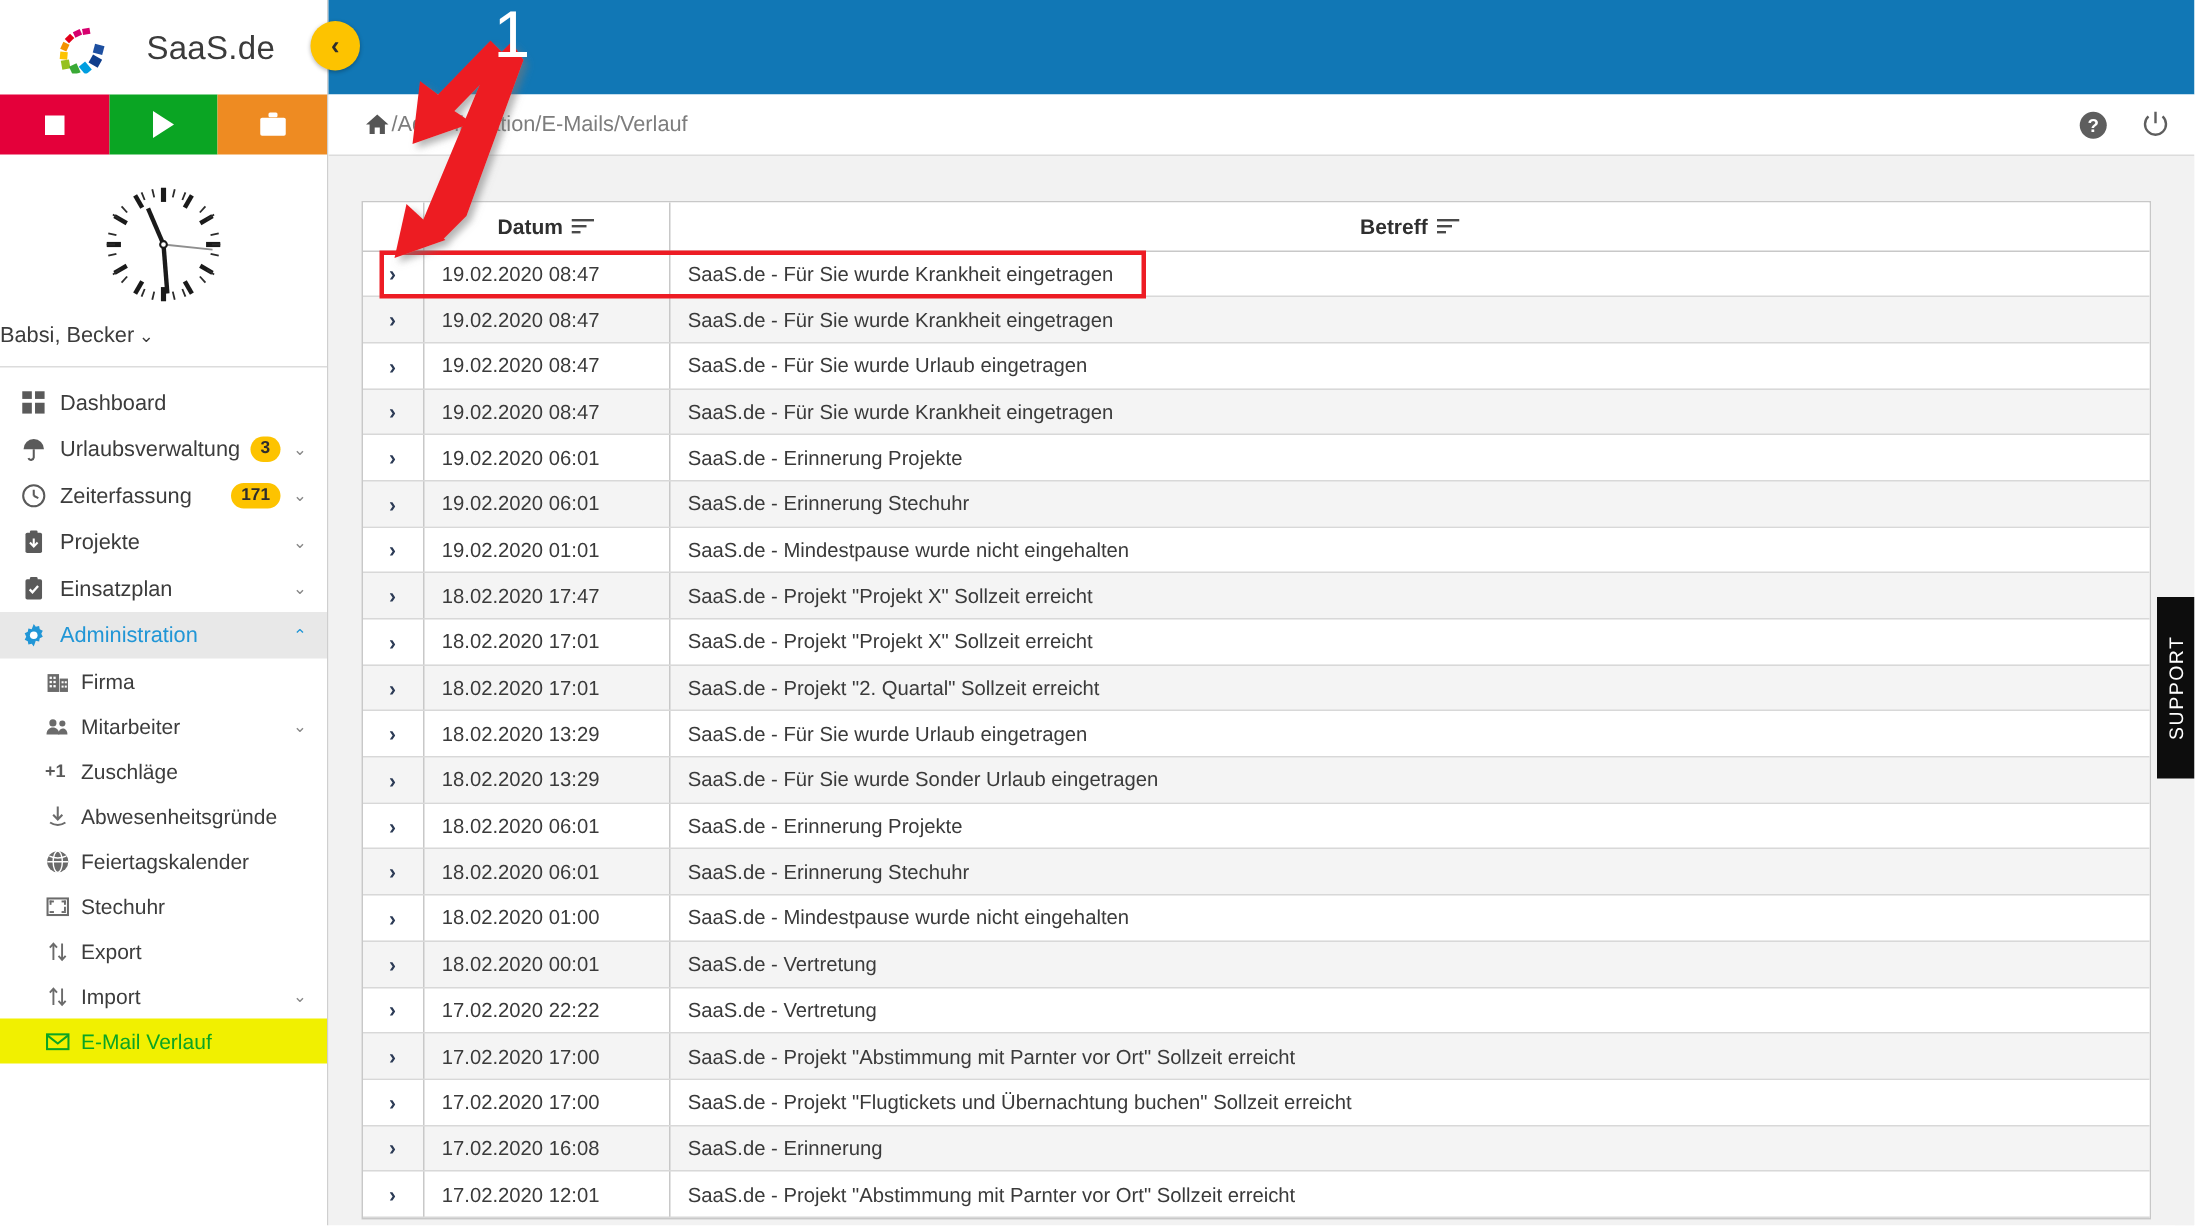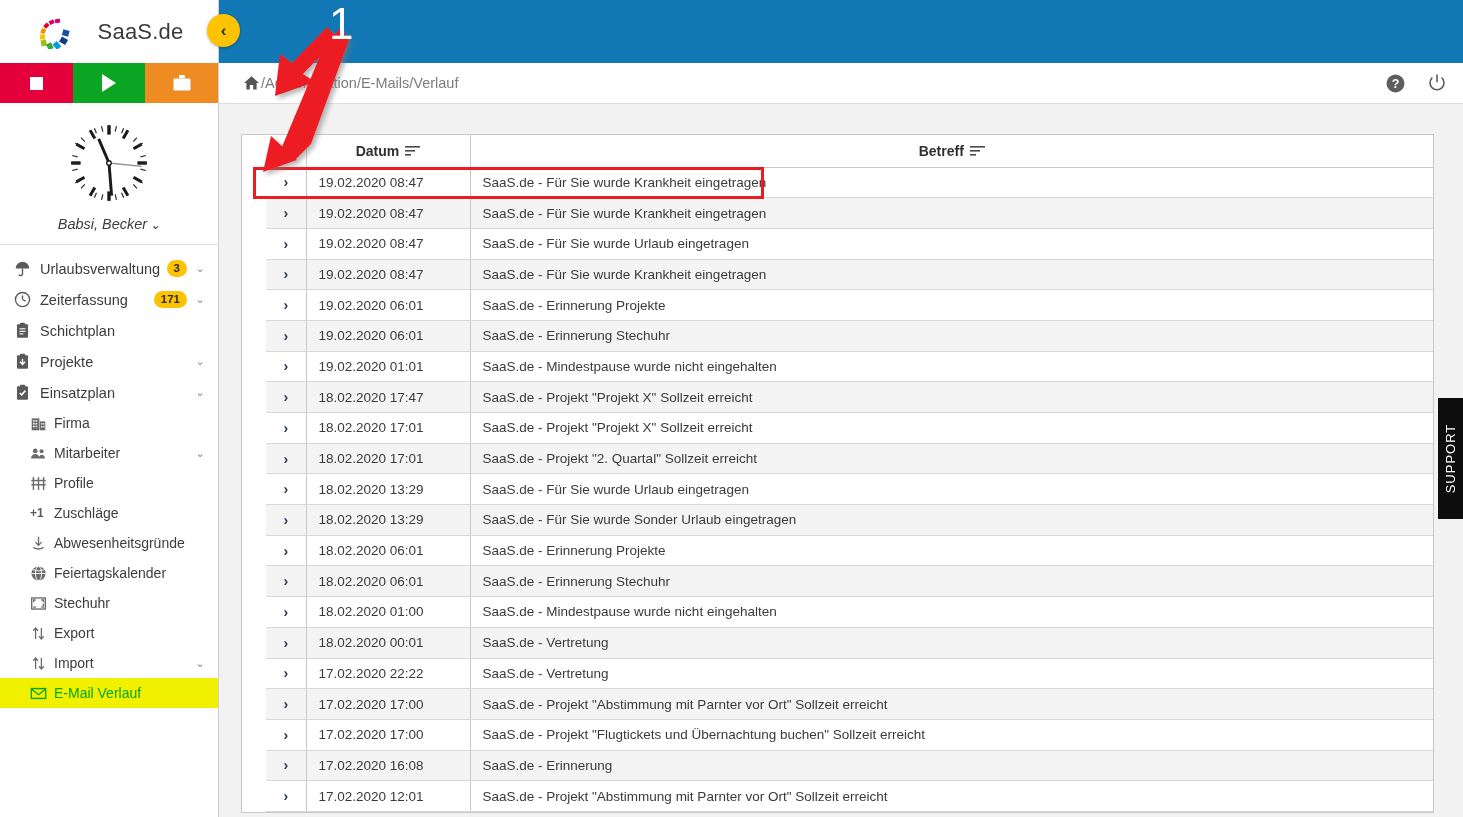--- a/index.html
+++ b/index.html
@@ -28,21 +28,21 @@
   .logo-text { font-size: 22px; color: #3b3b3b; letter-spacing: .2px; }
 
   .quick-actions { display: flex; height: 40px; }
   .qa { flex: 1; display: flex; align-items: center; justify-content: center; }
   .qa-stop { background: #e4003a; }
   .qa-play { background: #0aa523; }
   .qa-case { background: #ee8b22; }
   .sq { width: 13px; height: 13px; background: #fff; }
   .tri { width: 0; height: 0; border-left: 14px solid #fff; border-top: 9px solid transparent; border-bottom: 9px solid transparent; }
 
-  .user-block { padding: 17px 0 12px; text-align: center; border-bottom: 1px solid #dcdcdc; font-style: italic; }
+  .user-block { padding: 17px 0 12px; border-bottom: 1px solid #dcdcdc; }
   .clock { width: 86px; height: 86px; margin: 0 auto 10px; display: block; }
   .user-name { font-size: 14.5px; color: #3c3c3c; }
   .user-name .caret { font-size: 12px; margin-left: 3px; }
 
   .nav { padding-top: 8px; }
   .nav-item {
     display: flex; align-items: center;
     height: 31px; padding: 0 12px 0 14px;
     font-size: 14.5px; color: #3c3c3c; cursor: pointer;
     position: relative;
@@ -86,21 +86,21 @@
   .header-icons { margin-left: auto; display: flex; align-items: center; gap: 22px; }
   .hdr-ico { cursor: pointer; display:flex; }
 
   
   .content {
     position: absolute; left: 219px; top: 104px; width: 1244px; height: 713px;
     background: #f2f2f2; overflow: hidden;
   }
   .table-card {
     position: absolute; left: 22px; top: 30px; width: 1193px;
-    background: #fff; border: 1px solid #c8c8c8; padding-left: 24px;
+    background: #fff; border: 1px solid #c8c8c8;
   }
   table.mail { border-collapse: collapse; width: 100%; table-layout: fixed; }
   table.mail th {
     height: 32px; font-size: 14px; font-weight: bold; color: #2f2f2f;
     border-right: 1px solid #c8c8c8; border-bottom: 1px solid #c8c8c8;
     background: #fff;
   }
   table.mail th:last-child { border-right: none; }
   .th-inner { display: flex; align-items: center; justify-content: center; gap: 6px; }
   .col-exp { width: 40px; }
@@ -238,20 +238,31 @@
       </svg>
       <div class="user-name">
         <span>Babsi, Becker</span><span class="caret">⌄</span>
       </div>
     </div>
 
     <div class="nav" id="nav-list">
         <div class="nav-item">
           <span class="ico">
             <svg width="17" height="17" viewBox="0 0 20 20">
+              <rect x="1" y="1" width="7.5" height="6" fill="currentColor"></rect>
+              <rect x="11" y="1" width="7.5" height="6" fill="currentColor"></rect>
+              <rect x="1" y="10" width="7.5" height="8.5" fill="currentColor"></rect>
+              <rect x="11" y="10" width="7.5" height="8.5" fill="currentColor"></rect>
+            </svg>
+          </span>
+          <span class="lbl">Dashboard</span>
+        </div>
+        <div class="nav-item">
+          <span class="ico">
+            <svg width="17" height="17" viewBox="0 0 20 20">
               <path d="M2 10 A8 8 0 0 1 18 10 Z" fill="currentColor"></path>
               <path d="M10 10 V16.5 A2.2 2.2 0 0 1 5.8 17" fill="none" stroke="currentColor" stroke-width="1.6"></path>
             </svg>
           </span>
           <span class="lbl">Urlaubsverwaltung</span>
           <span class="badge">3</span>
           <span class="chev">⌄</span>
         </div>
         <div class="nav-item">
           <span class="ico">
@@ -263,50 +274,46 @@
           </span>
           <span class="lbl">Zeiterfassung</span>
           <span class="badge">171</span>
           <span class="chev">⌄</span>
         </div>
         <div class="nav-item">
           <span class="ico">
             <svg width="17" height="17" viewBox="0 0 20 20">
               <rect x="3.5" y="2.5" width="13" height="16" rx="1.4" fill="currentColor"></rect>
               <rect x="7" y="0.8" width="6" height="3.2" rx="1" fill="currentColor"></rect>
-              <g stroke="#fff" stroke-width="1.3">
-                <line x1="6.5" y1="8" x2="13.5" y2="8"></line>
-                <line x1="6.5" y1="11" x2="13.5" y2="11"></line>
-                <line x1="6.5" y1="14" x2="11" y2="14"></line>
-              </g>
-            </svg>
-          </span>
-          <span class="lbl">Schichtplan</span>
-        </div>
-        <div class="nav-item">
-          <span class="ico">
-            <svg width="17" height="17" viewBox="0 0 20 20">
-              <rect x="3.5" y="2.5" width="13" height="16" rx="1.4" fill="currentColor"></rect>
-              <rect x="7" y="0.8" width="6" height="3.2" rx="1" fill="currentColor"></rect>
               <path d="M10 7 V13 M7 10.2 L10 13.4 L13 10.2" stroke="#fff" stroke-width="1.6" fill="none"></path>
             </svg>
           </span>
           <span class="lbl">Projekte</span>
           <span class="chev">⌄</span>
         </div>
         <div class="nav-item">
           <span class="ico">
             <svg width="17" height="17" viewBox="0 0 20 20">
               <rect x="3.5" y="2.5" width="13" height="16" rx="1.4" fill="currentColor"></rect>
               <rect x="7" y="0.8" width="6" height="3.2" rx="1" fill="currentColor"></rect>
               <path d="M6.8 10.5 L9 12.8 L13.4 7.8" stroke="#fff" stroke-width="1.8" fill="none"></path>
             </svg>
           </span>
           <span class="lbl">Einsatzplan</span>
           <span class="chev">⌄</span>
+        </div>
+        <div class="nav-item active">
+          <span class="ico">
+            <svg width="17" height="17" viewBox="0 0 20 20">
+              <path d="M10 1.2 l1.6 2.1 2.6-.6 .5 2.6 2.4 1.1-1.2 2.4 1.2 2.4-2.4 1.1-.5 2.6-2.6-.6L10 18.8l-1.6-2.1-2.6.6-.5-2.6-2.4-1.1 1.2-2.4L2.9 8.4l2.4-1.1.5-2.6 2.6.6z" fill="currentColor"></path>
+              <circle cx="10" cy="10" r="3" fill="#fff"></circle>
+            </svg>
+          </span>
+          <span class="lbl">Administration</span>
+          <span class="chev">⌃</span>
         </div>
         <div class="nav-item sub-item">
           <span class="ico">
             <svg width="17" height="17" viewBox="0 0 20 20">
               <rect x="2" y="4" width="9" height="14" fill="currentColor"></rect>
               <rect x="11.5" y="7.5" width="6.5" height="10.5" fill="currentColor"></rect>
               <g fill="#fff">
                 <rect x="3.6" y="6" width="1.8" height="1.8"></rect>
                 <rect x="6.6" y="6" width="1.8" height="1.8"></rect>
                 <rect x="3.6" y="9.3" width="1.8" height="1.8"></rect>
@@ -326,34 +333,20 @@
           <span class="ico">
             <svg width="17" height="17" viewBox="0 0 20 20">
               <circle cx="6.2" cy="7" r="2.8" fill="currentColor"></circle>
               <circle cx="13.6" cy="7.4" r="2.4" fill="currentColor"></circle>
               <path d="M1.2 16 C1.2 12.4 3.6 10.6 6.2 10.6 C8.8 10.6 11.2 12.4 11.2 16 Z" fill="currentColor"></path>
               <path d="M10.4 16 C10.6 13 12 11.4 13.8 11.4 C15.8 11.4 17.6 12.8 17.6 16 Z" fill="currentColor"></path>
             </svg>
           </span>
           <span class="lbl">Mitarbeiter</span>
           <span class="chev">⌄</span>
-        </div>
-        <div class="nav-item sub-item">
-          <span class="ico">
-            <svg width="17" height="17" viewBox="0 0 20 20">
-              <g stroke="currentColor" stroke-width="1.7">
-                <line x1="4" y1="2.5" x2="4" y2="17.5"></line>
-                <line x1="10" y1="2.5" x2="10" y2="17.5"></line>
-                <line x1="16" y1="2.5" x2="16" y2="17.5"></line>
-                <line x1="1.5" y1="6.5" x2="18.5" y2="6.5"></line>
-                <line x1="1.5" y1="11.5" x2="18.5" y2="11.5"></line>
-              </g>
-            </svg>
-          </span>
-          <span class="lbl">Profile</span>
         </div>
         <div class="nav-item sub-item">
           <span class="ico">
             <span style="font-size:12px;font-weight:600;color:#5a5a5a;font-family:Liberation Sans,sans-serif;">+1</span>
           </span>
           <span class="lbl">Zuschläge</span>
         </div>
         <div class="nav-item sub-item">
           <span class="ico">
             <svg width="17" height="17" viewBox="0 0 20 20">

